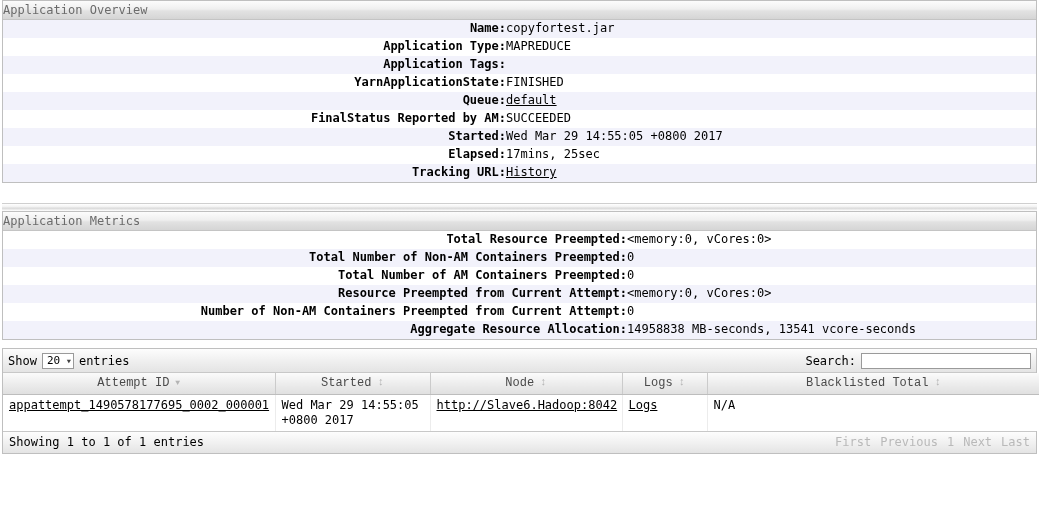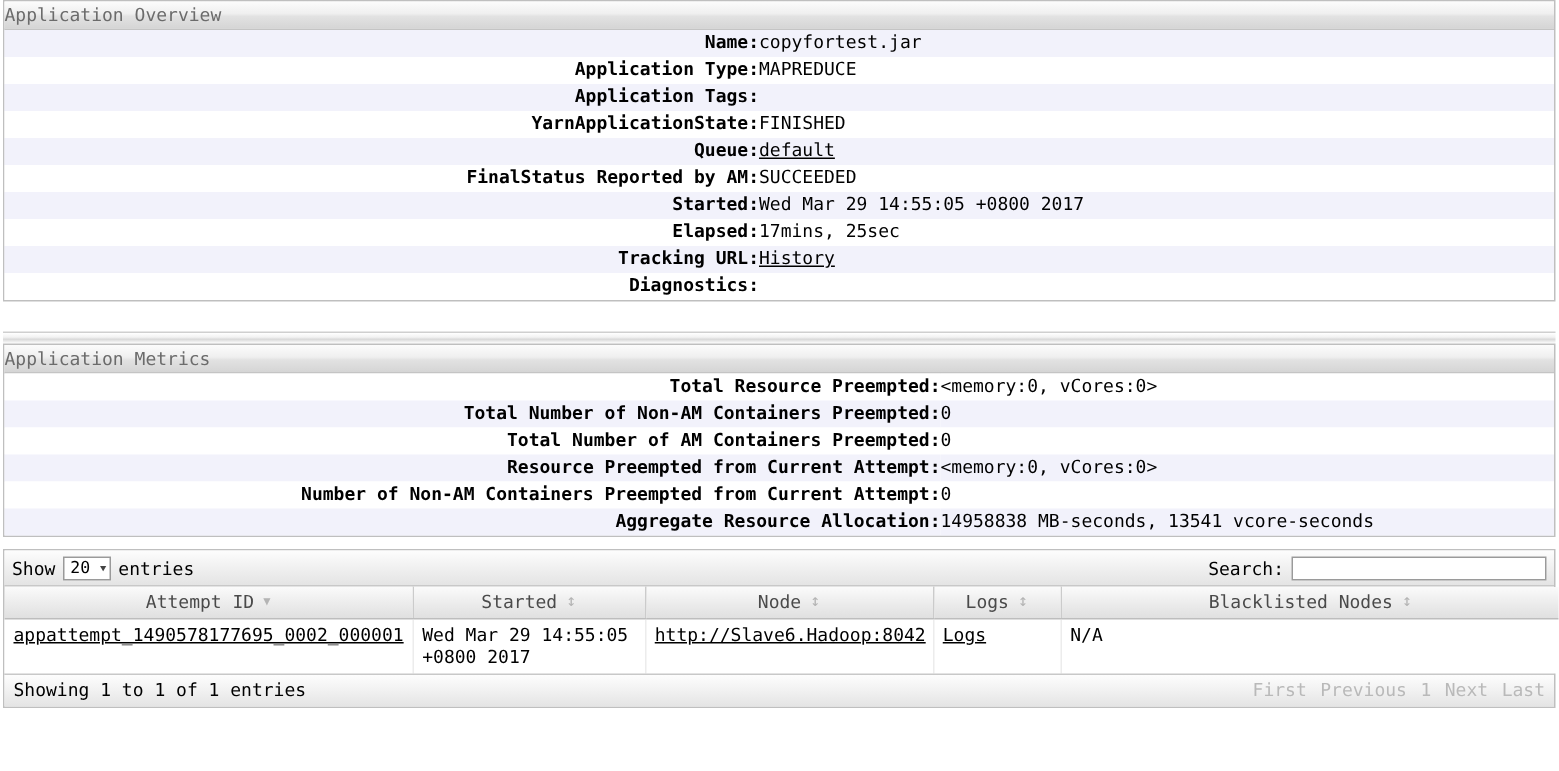--- a/index.html
+++ b/index.html
@@ -137,20 +137,21 @@
     color: #4a4a4a;
     font-size: 12px;
     padding: 0 6px;
     position: relative;
   }
   table.dt thead th .th-in {
     display: flex;
     align-items: center;
     justify-content: center;
     gap: 6px;
+    font-family: Liberation Mono, monospace;
   }
   .sortic {
     color: #b4b4b4;
     font-size: 9px;
     line-height: 9px;
     display: inline-block;
   }
   .sortic.updown::before { content: "\2195"; font-size: 11px; }
   .sortic.down::before { content: "\25BC"; font-size: 8px; }
 
@@ -219,24 +220,20 @@
             <td class="k">Started:</td>
             <td class="v">Wed Mar 29 14:55:05 +0800 2017</td>
           </tr>
           <tr class="odd">
             <td class="k">Elapsed:</td>
             <td class="v">17mins, 25sec</td>
           </tr>
           <tr class="even">
             <td class="k">Tracking URL:</td>
             <td class="v"><a class="lnk" href="#">History</a></td>
-          </tr>
-          <tr class="odd">
-            <td class="k">Diagnostics:</td>
-            <td class="v"></td>
           </tr>
         </tbody>
     </table>
   </div>
 
   <div class="gap"></div>
   <div class="midbar"></div>
 
   <div class="panel">
     <div class="panel-header">Application Metrics</div>
@@ -309,21 +306,21 @@
               </div>
             </th>
             <th class="col-logs">
               <div class="th-in">
                 <span>Logs</span>
                 <span class="sortic updown"></span>
               </div>
             </th>
             <th class="col-black">
               <div class="th-in">
-                <span>Blacklisted Nodes</span>
+                <span>Blacklisted Total</span>
                 <span class="sortic updown"></span>
               </div>
             </th>
           </tr>
       </thead>
       <tbody>
           <tr>
             <td class="col-attempt"><a class="lnk" href="#">appattempt_1490578177695_0002_000001</a></td>
             <td class="col-started">Wed Mar 29 14:55:05 +0800 2017</td>
             <td class="col-node"><a class="lnk" href="#">http://Slave6.Hadoop:8042</a></td>

